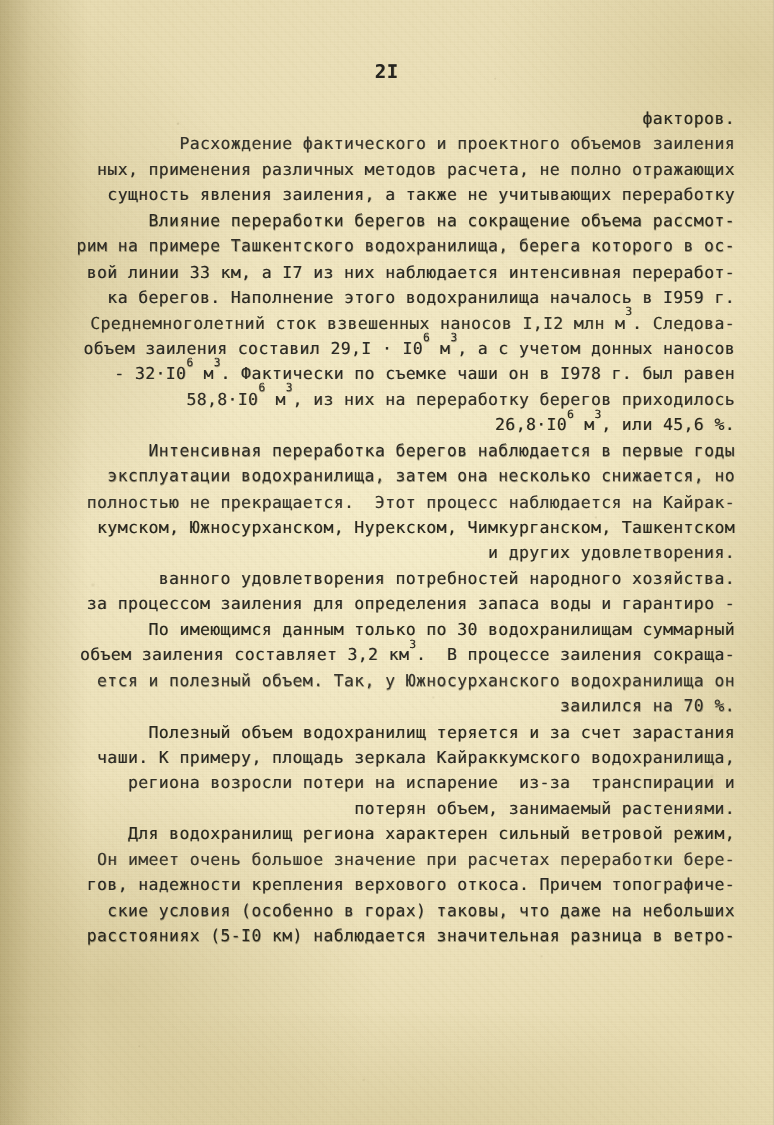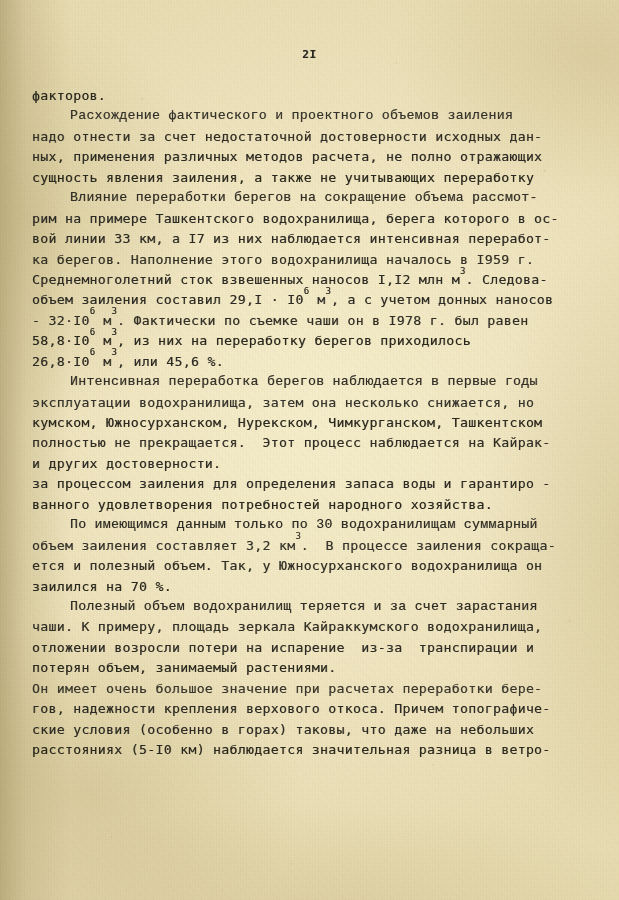--- a/index.html
+++ b/index.html
@@ -66,21 +66,21 @@
       radial-gradient(circle 1.5px at 47% 96%, rgba(108,92,52,0.28), rgba(0,0,0,0) 100%);
   }
 
   
   .folio {
     position: absolute;
     top: 48px;
     left: 0;
     width: 619px;
     text-align: center;
-    font-size: 11px;
+    font-size: 15px;
     letter-spacing: 0.6px;
     font-weight: 700;
     color: #262520;
     text-shadow: 0.4px 0.3px 0 rgba(60,55,35,0.45);
   }
 
   
   .body-text {
     position: absolute;
     left: 32px;
@@ -91,24 +91,25 @@
   .line {
     height: 20.45px;
     font-size: 13.15px;
     line-height: 20.45px;
     letter-spacing: 0.32px;
     white-space: pre;
     color: #2b2a25;
     text-shadow:
       0.45px 0.25px 0 rgba(70,62,40,0.42),
       -0.25px 0.2px 0 rgba(70,62,40,0.18);
+    text-align: right;
   }
 
   
-  .line.indent { text-indent: 38px; font-family: Liberation Mono, monospace; }
+  .line.indent { text-indent: 38px; }
 
   
   sup {
     font-size: 9px;
     line-height: 0;
     position: relative;
     top: -5px;
     letter-spacing: 0;
   }
 
@@ -124,21 +125,20 @@
 
   <div class="grain"></div>
   <div class="speckles"></div>
 
   <div class="folio">2I</div>
 
   <div class="body-text">
 
     <div class="line">факторов.</div>
     <div class="line indent">Расхождение фактического и проектного объемов заиления</div>
-    <div class="line">надо отнести за счет недостаточной достоверности исходных дан-</div>
     <div class="line">ных, применения различных методов расчета, не полно отражающих</div>
     <div class="line">сущность явления заиления, а также не учитывающих переработку</div>
 
     <div class="line indent">Влияние переработки берегов на сокращение объема рассмот-</div>
     <div class="line">рим на примере Ташкентского водохранилища, берега которого в ос-</div>
     <div class="line">вой линии 33 км, а I7 из них наблюдается интенсивная переработ-</div>
     <div class="line">ка берегов. Наполнение этого водохранилища началось в I959 г.</div>
 
     <div class="line"><span>Среднемноголетний сток взвешенных наносов I,I2 млн м</span><sup>3</sup><span>. Следова-</span></div>
 
@@ -146,40 +146,41 @@
     <div class="line"><span>объем заиления составил 29,I · I0</span><sup>6</sup><span> м</span><sup>3</sup><span>, а с учетом донных наносов</span></div>
 
     <div class="line"><span>- 32·I0</span><sup>6</sup><span> м</span><sup>3</sup><span>. Фактически по съемке чаши он в I978 г. был равен</span></div>
 
     <div class="line"><span>58,8·I0</span><sup>6</sup><span> м</span><sup>3</sup><span>, из них на переработку берегов приходилось</span></div>
 
     <div class="line"><span>26,8·I0</span><sup>6</sup><span> м</span><sup>3</sup><span>, или 45,6 %.</span></div>
 
     <div class="line indent">Интенсивная переработка берегов наблюдается в первые годы</div>
     <div class="line">эксплуатации водохранилища, затем она несколько снижается, но</div>
+    <div class="line">полностью не прекращается.  Этот процесс наблюдается на Кайрак-</div>
     <div class="line">кумском, Южносурханском, Нурекском, Чимкурганском, Ташкентском</div>
-    <div class="line">полностью не прекращается.  Этот процесс наблюдается на Кайрак-</div>
-    <div class="line">и других достоверности.</div>
+    <div class="line">и других удовлетворения.</div>
 
+    <div class="line">ванного удовлетворения потребностей народного хозяйства.</div>
     <div class="line">за процессом заиления для определения запаса воды и гарантиро -</div>
-    <div class="line">ванного удовлетворения потребностей народного хозяйства.</div>
 
     <div class="line indent">По имеющимся данным только по 30 водохранилищам суммарный</div>
 
     <div class="line"><span>объем заиления составляет 3,2 км</span><sup>3</sup><span>.  В процессе заиления сокраща-</span></div>
 
     <div class="line">ется и полезный объем. Так, у Южносурханского водохранилища он</div>
     <div class="line">заилился на 70 %.</div>
 
     <div class="line indent">Полезный объем водохранилищ теряется и за счет зарастания</div>
     <div class="line">чаши. К примеру, площадь зеркала Кайраккумского водохранилища,</div>
 
 
-    <div class="line">отложении возросли потери на испарение  из-за  транспирации и</div>
+    <div class="line">региона возросли потери на испарение  из-за  транспирации и</div>
     <div class="line">потерян объем, занимаемый растениями.</div>
 
+    <div class="line indent">Для водохранилищ региона характерен сильный ветровой режим,</div>
     <div class="line">Он имеет очень большое значение при расчетах переработки бере-</div>
     <div class="line">гов, надежности крепления верхового откоса. Причем топографиче-</div>
     <div class="line">ские условия (особенно в горах) таковы, что даже на небольших</div>
     <div class="line">расстояниях (5-I0 км) наблюдается значительная разница в ветро-</div>
 
   </div>
 </div>
 
 </body></html>

